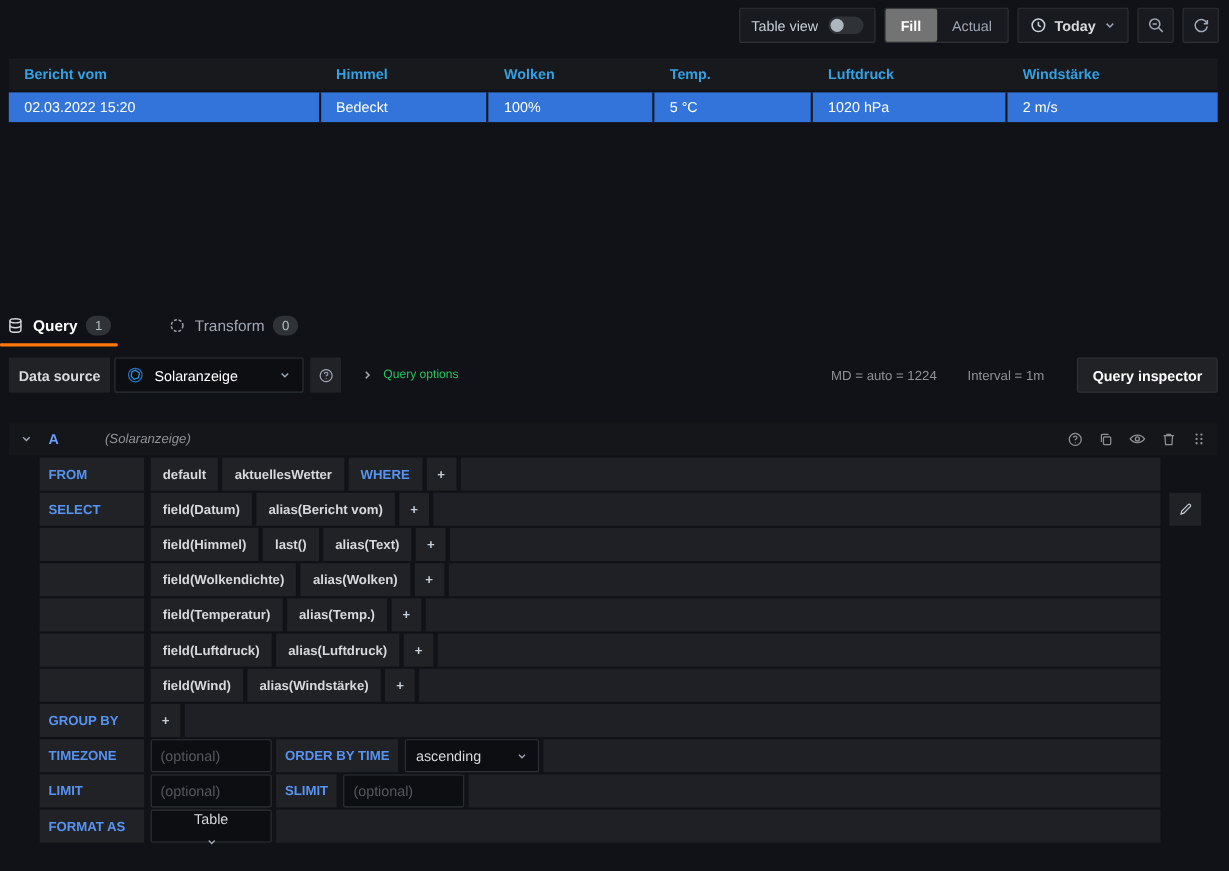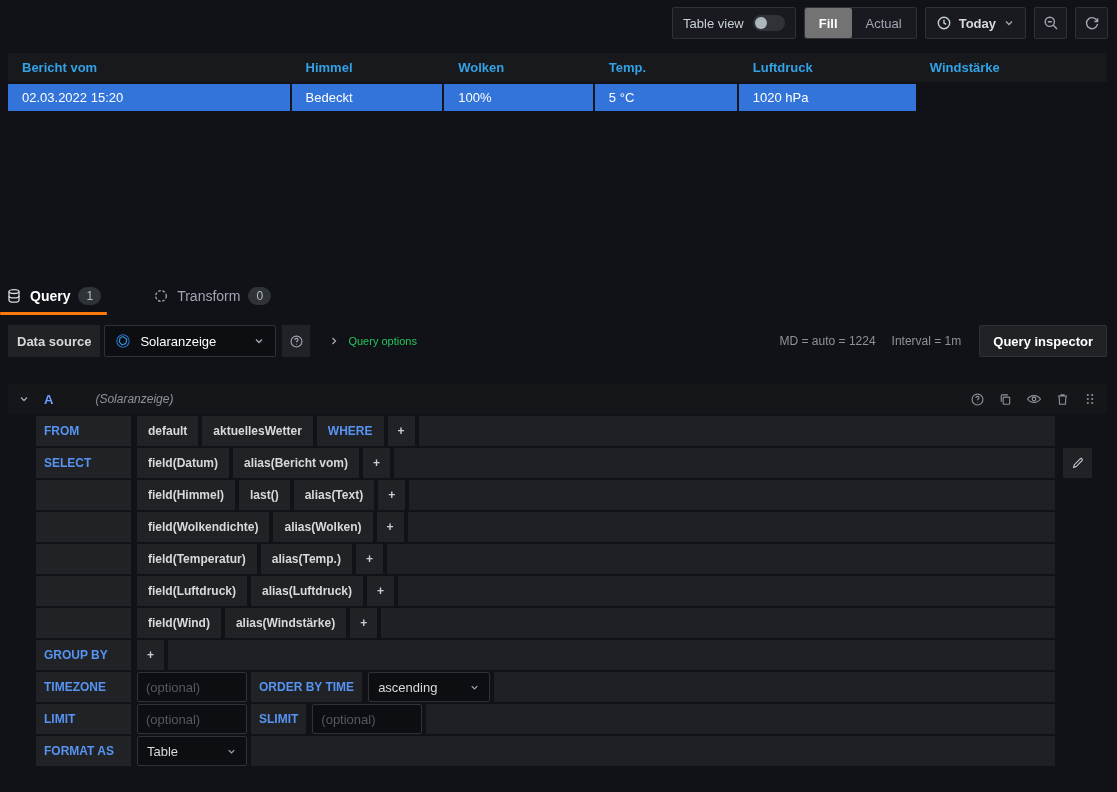--- a/index.html
+++ b/index.html
@@ -58,21 +58,21 @@
   .ds-row { position:absolute; top:325px; left:8px; width:1099px; height:32px; display:flex; align-items:center; }
   .ds-label { background:#202226; height:32px; display:flex; align-items:center; padding:0 9px; font-size:13px; font-weight:bold; color:#d8d9da; margin-right:4px; }
   .ds-select {
     background:#0d0e12; border:1px solid #2c3235; border-radius:2px; height:32px;
     display:flex; align-items:center; gap:9px; padding:0 10px; width:172px; cursor:pointer;
   }
   .ds-select .name { font-size:13px; color:#ffffff; flex:1; }
   .help-btn { background:#202226; height:32px; width:28px; display:flex; align-items:center; justify-content:center; margin-left:6px; cursor:pointer; color:#9fa7b3; }
   .qopts { display:flex; align-items:center; gap:8px; margin-left:18px; cursor:pointer; }
   .qopts .lbl { color:#22c55e; font-size:11px; font-weight:normal; }
-  .ds-right { margin-left:auto; display:flex; align-items:center; gap:16px; }
+  .ds-right { margin-left:auto; display:flex; align-items:center; gap:28px; }
   .ds-stat { color:#8e9297; font-size:12px; }
   .qi-btn {
     background:#202226; border:1px solid #2c3235; border-radius:2px; height:32px;
     padding:0 13px; display:flex; align-items:center; color:#ffffff; font-size:13px; font-weight:bold; cursor:pointer; margin-left:2px;
   }
 
   
   .query-card { position:absolute; top:384px; left:8px; width:1099px; }
   .q-header { height:30px; display:flex; align-items:center; background:#141619; padding:0 10px; margin-bottom:2px; }
   .q-header .refid { color:#6e9fff; font-weight:bold; font-size:13px; margin-left:14px; }
@@ -164,20 +164,21 @@
     <div class="th col-3">Temp.</div>
     <div class="th col-4">Luftdruck</div>
     <div class="th col-5">Windstärke</div>
   </div>
   <div class="trow">
     <div class="td col-0">02.03.2022 15:20</div>
     <div class="td col-1">Bedeckt</div>
     <div class="td col-2">100%</div>
     <div class="td col-3">5 °C</div>
     <div class="td col-4">1020 hPa</div>
+    <div class="td col-5">2 m/s</div>
   </div>
 </div>
 
 <div class="tabs">
   <div class="tab active">
     <span class="icon">
       <svg width="16" height="16" viewBox="0 0 16 16" fill="none" stroke="#d8d9da" stroke-width="1.3">
         <ellipse cx="8" cy="3.6" rx="5" ry="1.9"></ellipse>
         <path d="M3 3.6v8.6c0 1.05 2.24 1.9 5 1.9s5-.85 5-1.9V3.6"></path>
         <path d="M3 8c0 1.05 2.24 1.9 5 1.9S13 9.05 13 8"></path>
@@ -376,21 +377,21 @@
     <div class="q-row">
       <div class="q-label">LIMIT</div>
       <input class="q-input" placeholder="(optional)" style="">
       <div class="q-label" style="width:auto;">SLIMIT</div>
       <input class="q-input" placeholder="(optional)" style="">
       <div class="q-fill"></div>
     </div>
 
     <div class="q-row">
       <div class="q-label">FORMAT AS</div>
-      <div class="q-select" style="width:110px;">
+      <div class="q-select" style="width:110px;flex-direction:column;">
         <span class="val" style="flex:1;">Table</span>
         <span class="icon">
           <svg width="11" height="11" viewBox="0 0 16 16" fill="none" stroke="#9fa7b3" stroke-width="1.8">
               <path d="M4 6l4 4 4-4"></path>
             </svg>
         </span>
       </div>
       <div class="q-fill"></div>
     </div>
   </div>

